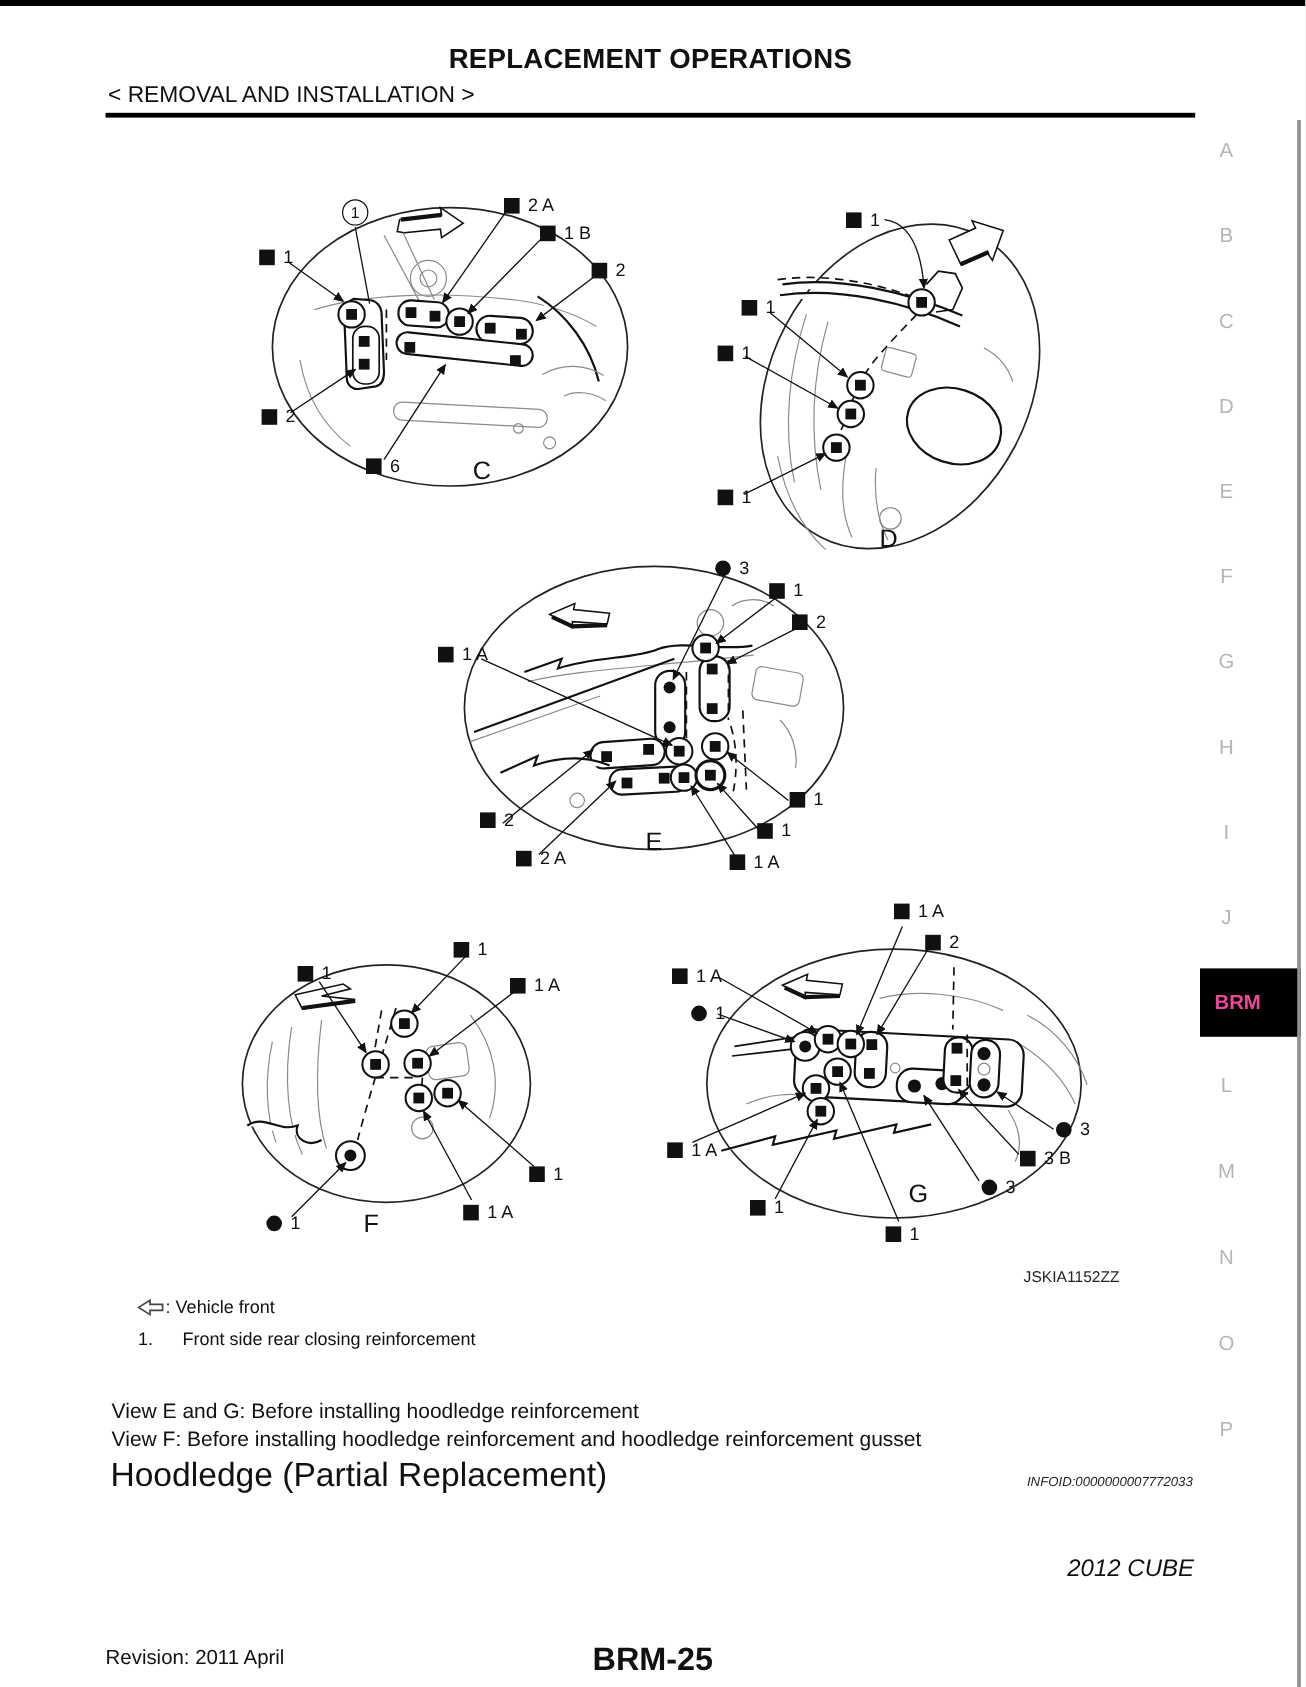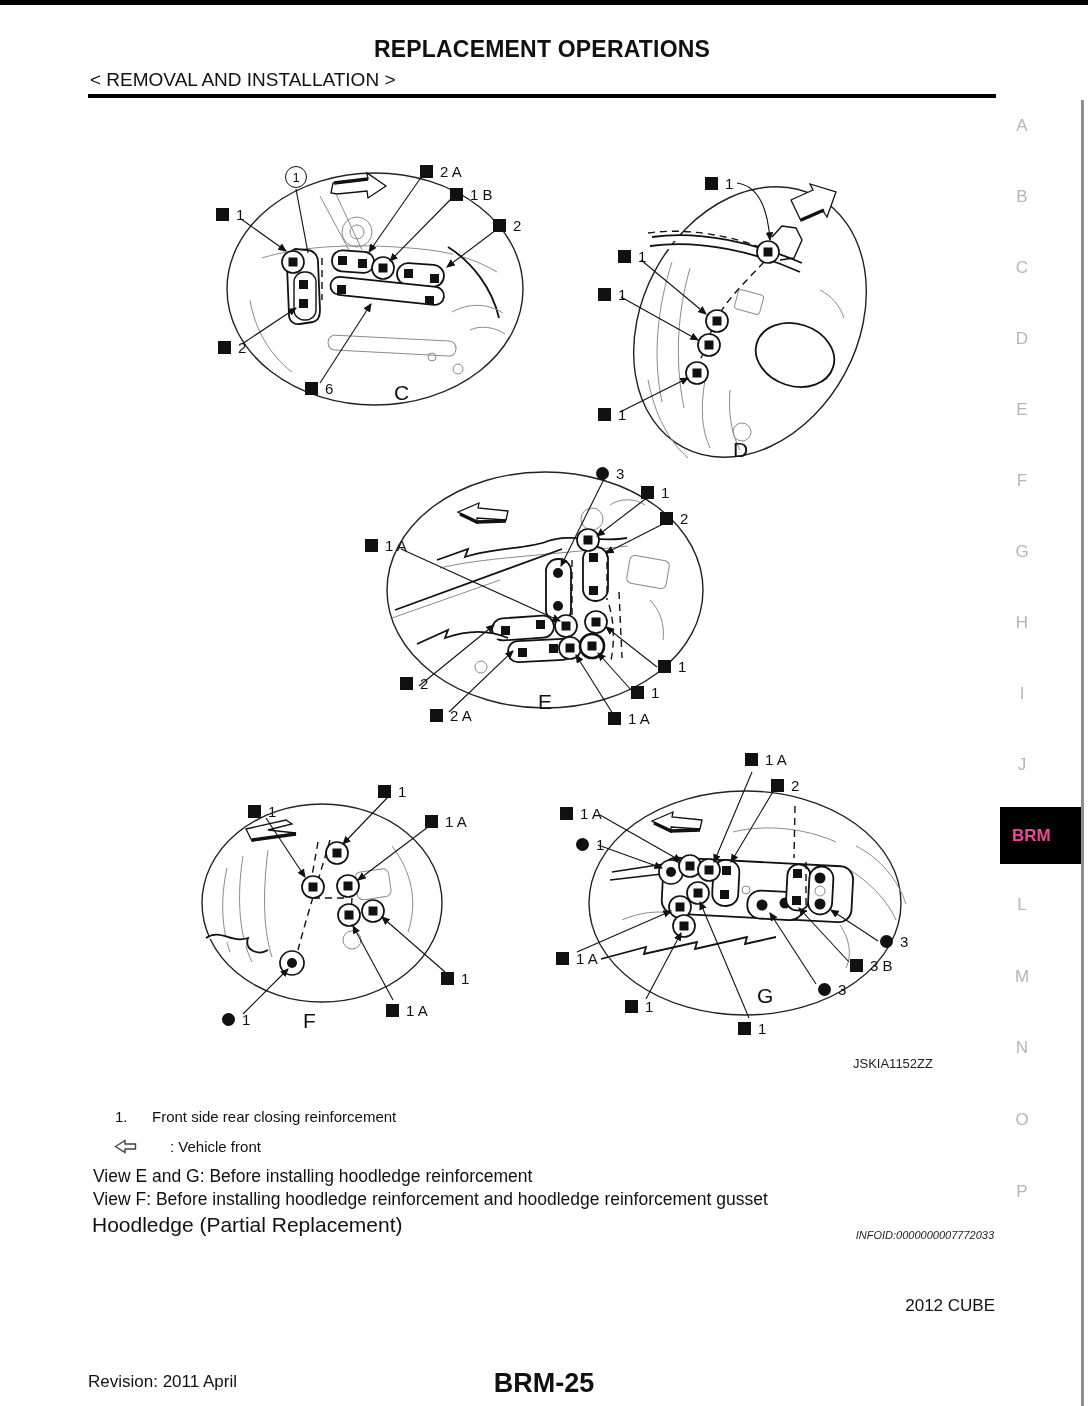--- a/index.html
+++ b/index.html
@@ -27,31 +27,31 @@
   }
   .view-letter{position:absolute;font-size:21px;color:#111;}
   
   .side-letter{position:absolute;left:1006px;width:32px;text-align:center;font-size:17px;color:#b5b5b5;height:22px;line-height:22px;}
   .brm-box{position:absolute;left:1000px;top:807px;width:84px;height:57px;background:#000;}
   .brm-box span{display:block;padding-left:12px;line-height:57px;color:#ec4899;font-size:17px;font-weight:bold;}
   .side-rail{position:absolute;left:1081px;top:100px;width:3px;height:1306px;background:#8f8f8f;}
   
   .legend-item{position:absolute;left:115px;top:1108px;font-size:15px;display:flex;}
   .legend-item .num{width:37px;}
-  .vehicle-front{position:absolute;left:114px;top:1138px;font-size:15px;display:flex;align-items:center;gap:32px;}
+  .vehicle-front{position:absolute;left:114px;top:1081px;font-size:15px;display:flex;align-items:center;}
   .vehicle-front svg{margin-right:1px;}
   .note-0{position:absolute;left:93px;top:1166px;font-size:17.5px;}
   .note-1{position:absolute;left:93px;top:1189px;font-size:17.5px;}
-  .section-heading{position:absolute;left:92px;top:1213px;font-size:21px;font-weight:400;}
+  .section-heading{position:absolute;left:92px;top:1213px;font-size:28px;font-weight:400;}
   .infoid{position:absolute;right:94px;top:1229px;font-size:11px;font-style:italic;color:#222;}
   .body-text{position:absolute;left:93px;top:1262px;font-size:17px;}
   
   .footer-left{position:absolute;left:88px;top:1372px;font-size:17px;}
   .footer-center{position:absolute;left:0;top:1368px;width:1088px;text-align:center;font-size:27px;font-weight:bold;}
-  .footer-right{position:absolute;right:93px;top:1296px;font-size:17px;}
+  .footer-right{position:absolute;right:93px;top:1296px;font-size:20px;font-style:italic;}
   
   .blob{fill:none;stroke:#222;stroke-width:1.4px;}
   .ln{fill:none;stroke:#111;stroke-width:1.4px;}
   .ln2{fill:#fff;stroke:#111;stroke-width:1.8px;}
   .sk{fill:none;stroke:#8a8a8a;stroke-width:1px;}
   .dash{fill:none;stroke:#111;stroke-width:1.4px;stroke-dasharray:7 5;}
   .ld{fill:none;stroke:#111;stroke-width:1.1px;marker-end:url(#ah);}
   .ldp{fill:none;stroke:#111;stroke-width:1.1px;}
   .pw{fill:#111;}
   .pd{fill:#111;}

